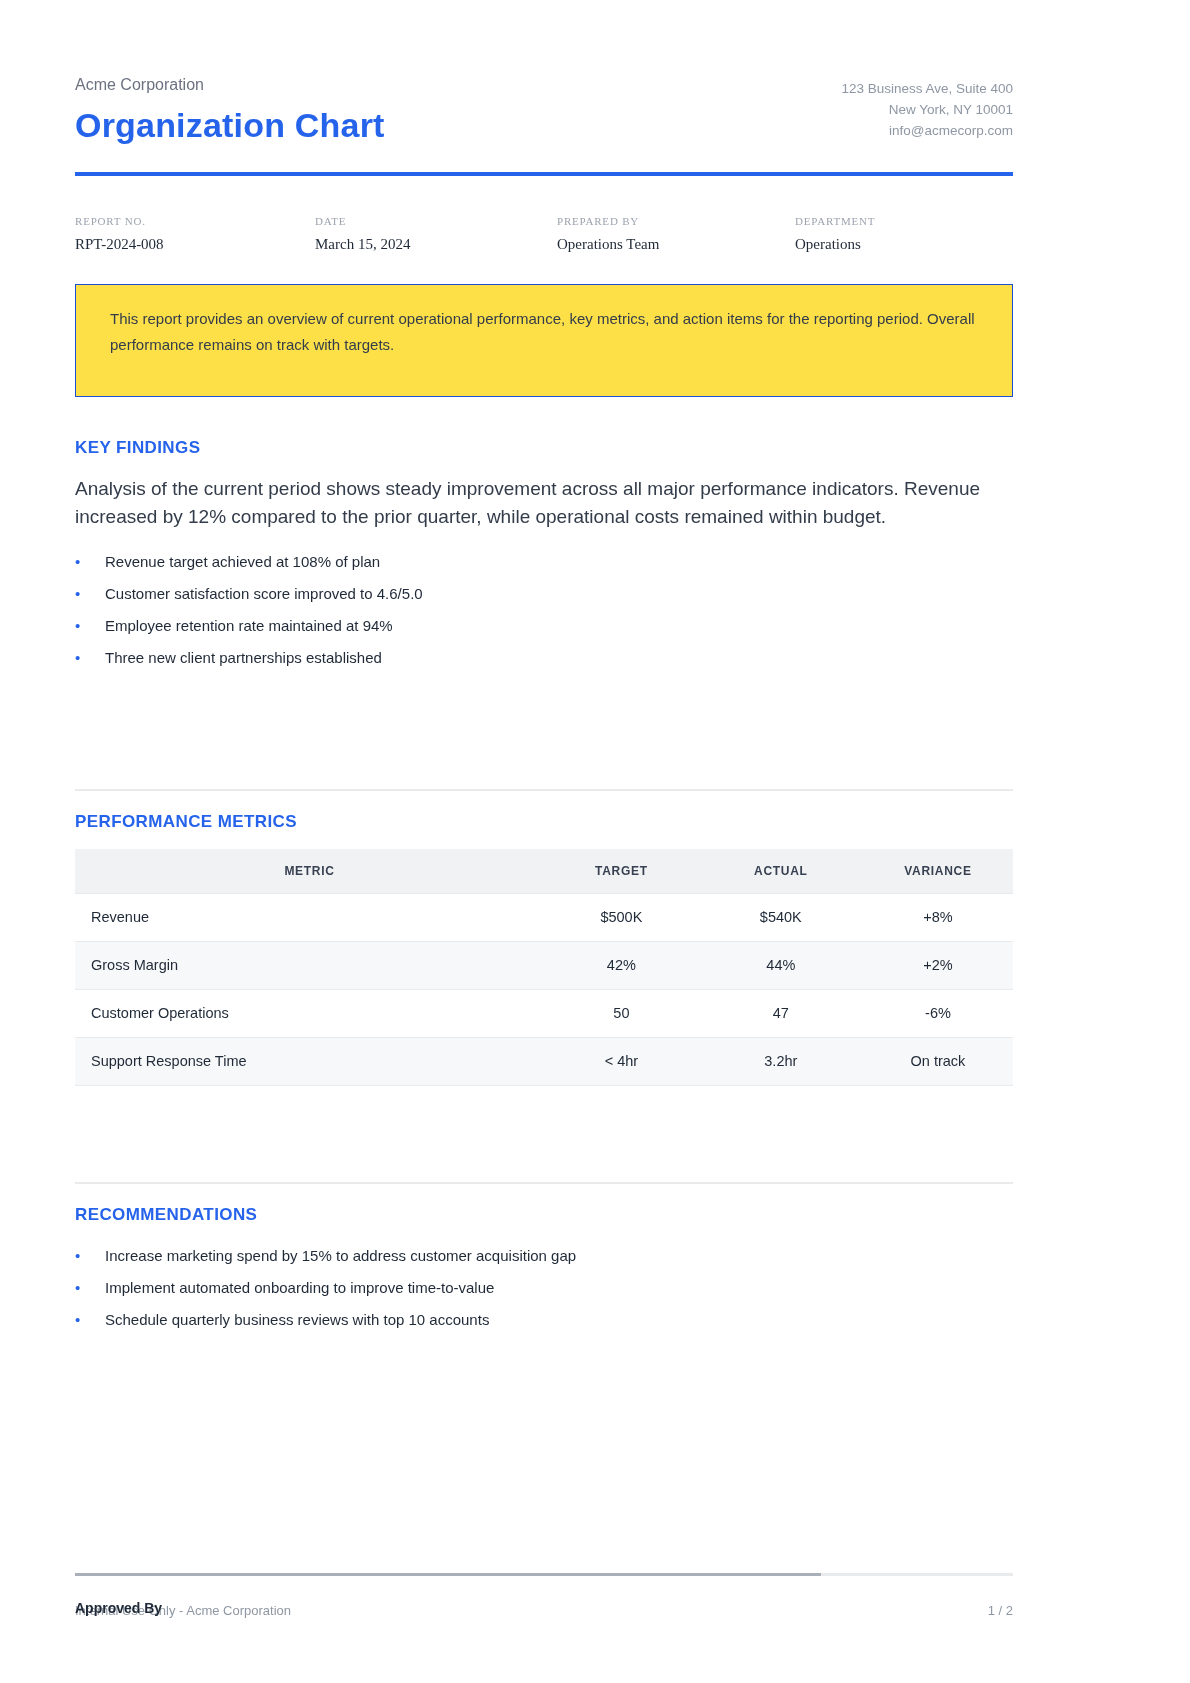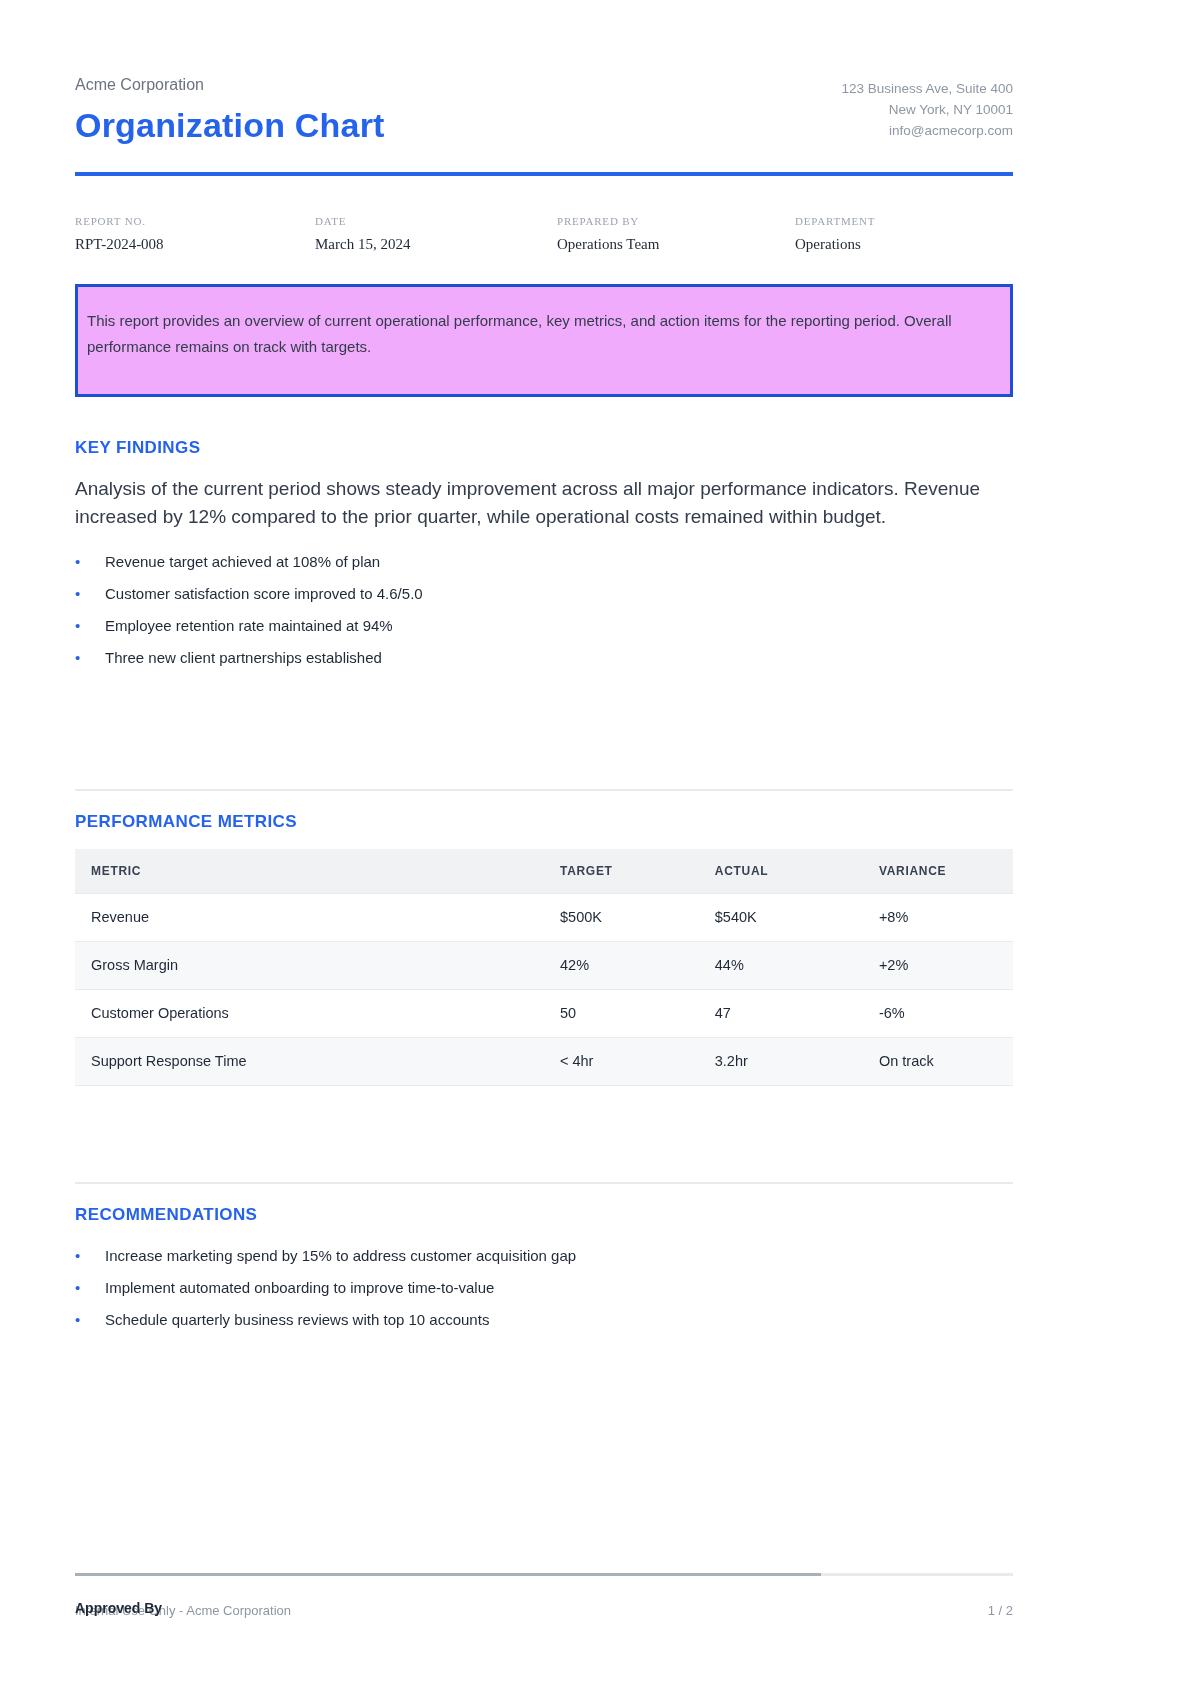--- a/index.html
+++ b/index.html
@@ -27,24 +27,24 @@
   .title-rule { height: 4px; background: #2563eb; margin-top: 27px; }
 
   
   .meta-row { display: grid; grid-template-columns: 240px 242px 238px 1fr; margin-top: 39px; font-family: Liberation Serif, serif; }
   .meta-label { font-size: 11px; letter-spacing: 0.8px; color: #9ca3af; margin-bottom: 9px; }
   .meta-value { font-size: 15px; color: #1f2937; }
 
   
   .summary-box {
     margin-top: 31px;
-    background: #f0abfc;
-    border: 3px solid #1d4ed8;
+    background: #fde047;
+    border: 1px solid #1d4ed8;
     height: 113px;
-    padding: 21px 9px;
+    padding: 21px 34px;
   }
   .summary-box p { font-size: 15px; line-height: 26px; color: #333c4a; }
 
   
   .section-heading {
     font-size: 17px;
     font-weight: bold;
     color: #2563eb;
     letter-spacing: 0.4px;
   }
@@ -68,26 +68,26 @@
   .rec-heading { margin-top: 21px; }
 
   
   table.metrics { width: 100%; border-collapse: collapse; margin-top: 17px; table-layout: fixed; }
   table.metrics thead tr { background: #f1f2f4; }
   table.metrics th {
     font-size: 12px;
     font-weight: bold;
     color: #374151;
     letter-spacing: 0.7px;
-    text-align: left;
+    text-align: center;
     height: 44px;
     padding: 0 16px;
     vertical-align: middle;
   }
-  table.metrics th.num, table.metrics td.num { text-align: left; }
+  table.metrics th.num, table.metrics td.num { text-align: center; }
   table.metrics td {
     font-size: 14.5px;
     color: #1f2937;
     height: 48px;
     padding: 0 16px;
     vertical-align: middle;
   }
   table.metrics tbody tr { border-top: 1px solid #e8eaec; }
   table.metrics tbody tr:nth-child(even) { background: #f7f8f9; }
   table.metrics tbody { border-bottom: 1px solid #e8eaec; }

